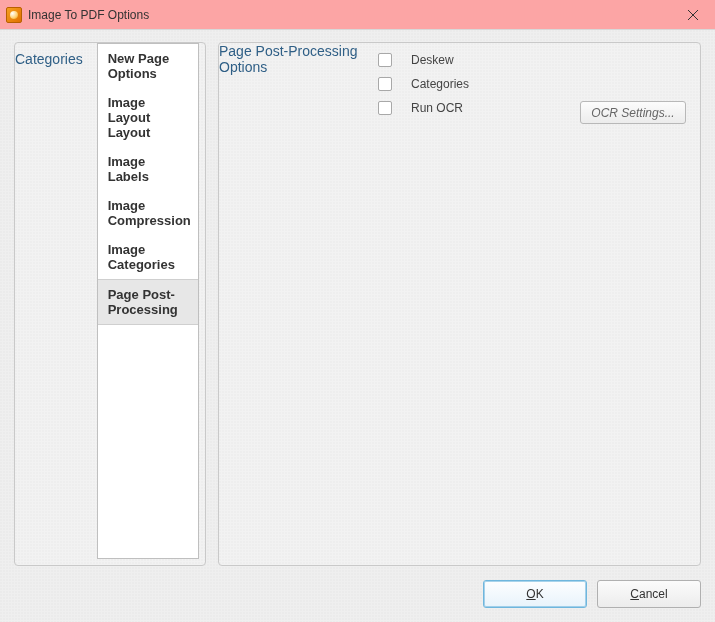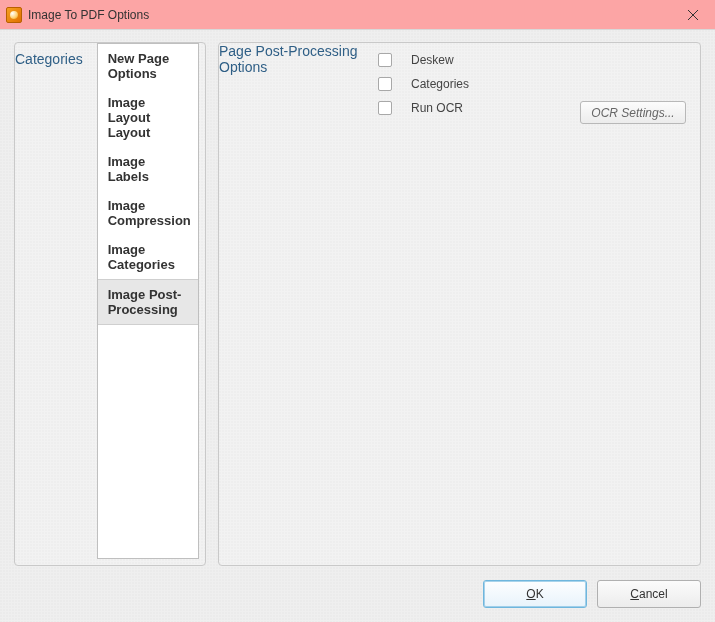--- a/index.html
+++ b/index.html
@@ -188,21 +188,21 @@
   <div class="panel-row">
 
     <div class="panel left">
       <div class="panel-header">Categories</div>
       <div class="cat-list">
         <div class="cat-item">New Page Options</div>
         <div class="cat-item">Image Layout Layout</div>
         <div class="cat-item">Image Labels</div>
         <div class="cat-item">Image Compression</div>
         <div class="cat-item">Image Categories</div>
-        <div class="cat-item selected">Image Post-Processing</div>
+        <div class="cat-item selected">Page Post-Processing</div>
       </div>
     </div>
 
     <div class="panel right">
       <div class="panel-header">Page Post-Processing Options</div>
       <div class="options-body">
 
         <div class="opt-row">
           <div class="chk"></div>
           <div class="opt-label">Deskew</div>

